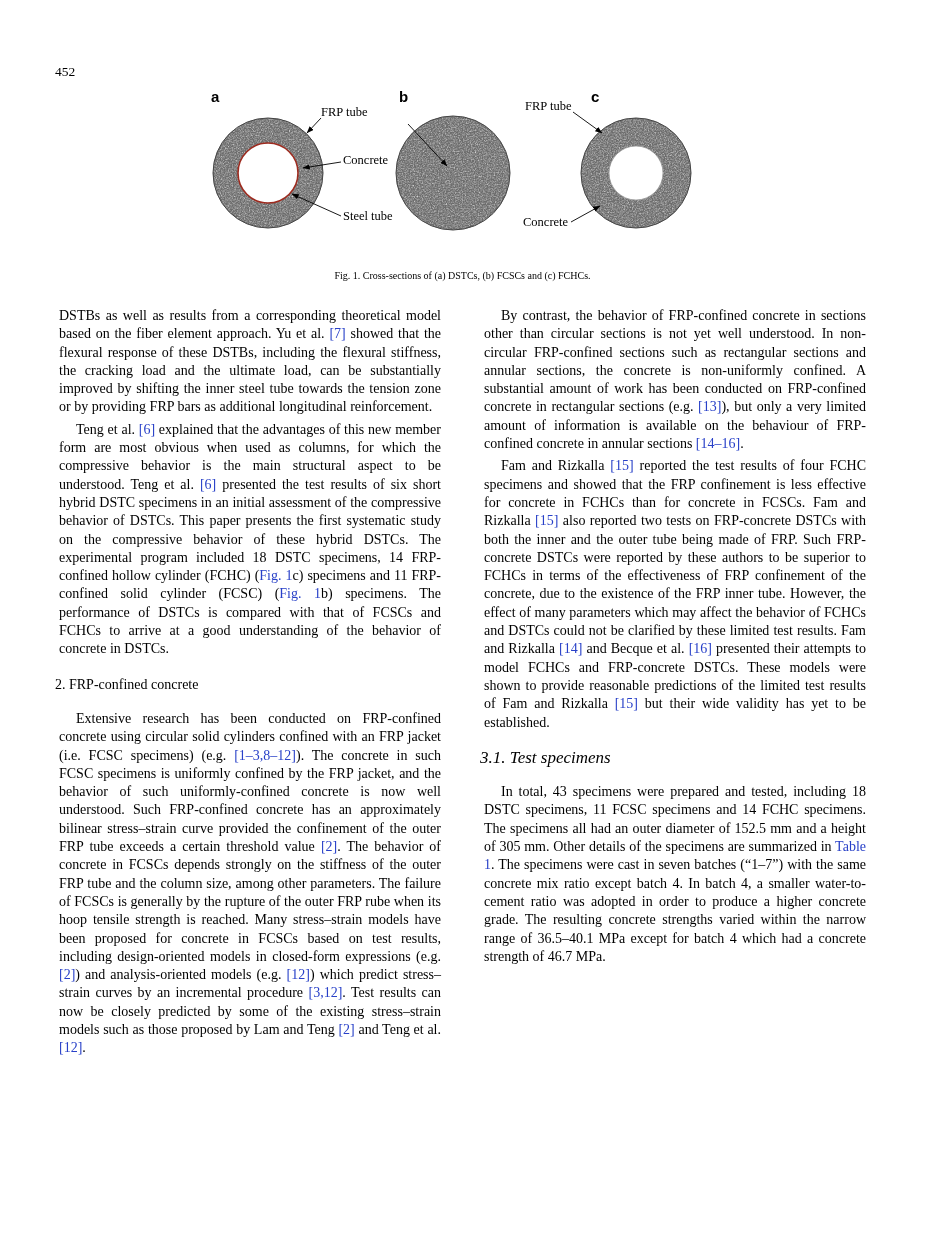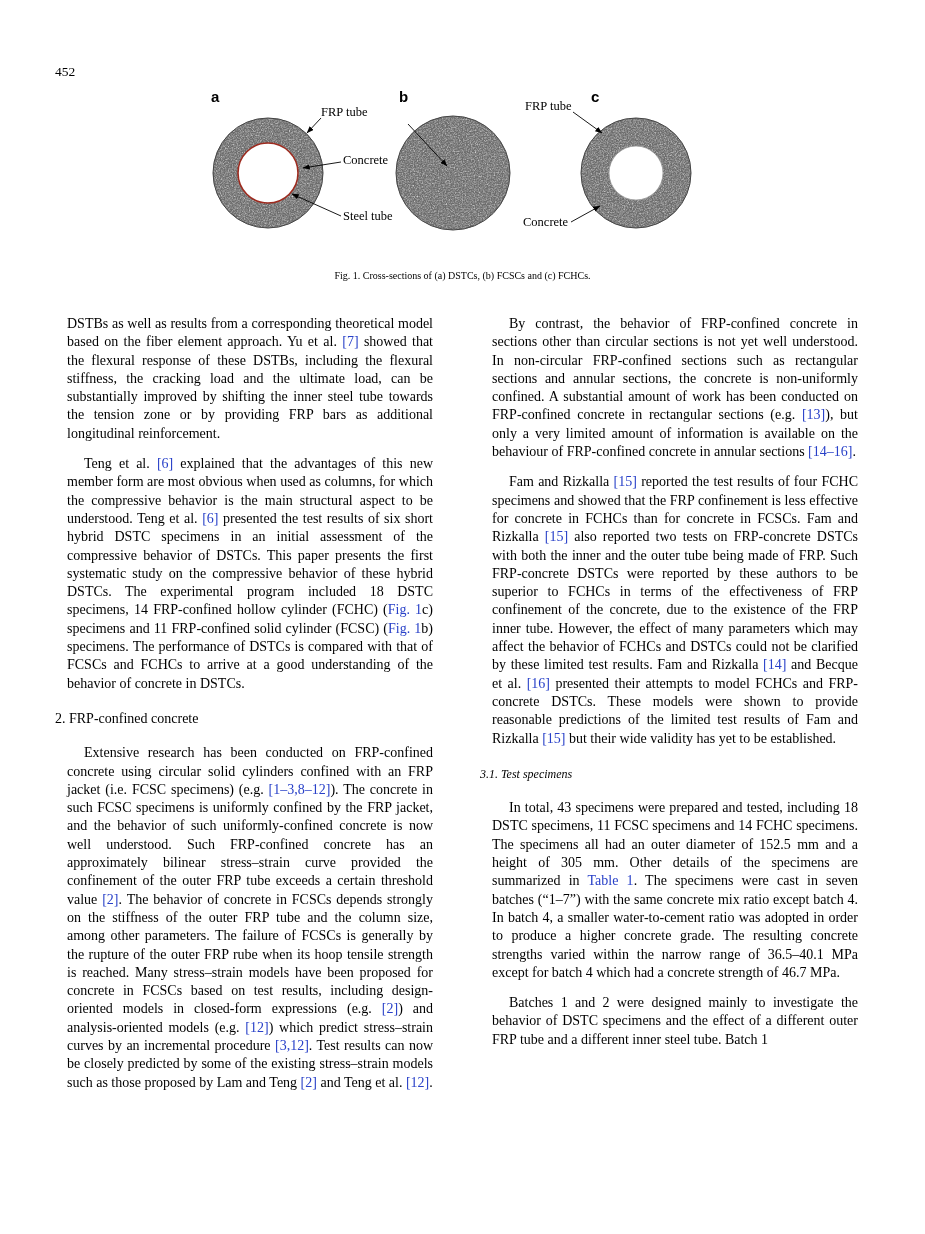--- a/index.html
+++ b/index.html
@@ -36,30 +36,30 @@
   .fig-label { font-size: 12.5px; }
   .steel-ring { stroke: var(--steel-ring, #9e2b1f); }
   .columns {
     display: flex;
     gap: 35px;
     text-align: justify;
     font-size: 14px;
     line-height: 18.3px;
   }
   .col { width: 390px; }
-  .col p { margin: 12px; }
+  .col p { margin: 4px; }
   .col p.indent { text-indent: 17px; }
   .col h2 {
     font-size: 14px;
     font-weight: normal;
     margin: 17px 0 16px 0;
     text-align: left;
   }
   .col h3 {
-    font-size: 12px;
+    font-size: 17px;
     font-weight: normal;
     font-style: italic;
     margin: 17px 0 16px 0;
     text-align: left;
   }
   a.cite {
     color: var(--link-color, #2840c8);
     text-decoration: none;
     cursor: pointer;
   }
@@ -152,17 +152,16 @@
         <p>DSTBs as well as results from a corresponding theoretical model based on the fiber element approach. Yu et al. <a class="cite" href="#">[7]</a> showed that the flexural response of these DSTBs, including the flexural stiffness, the cracking load and the ultimate load, can be substantially improved by shifting the inner steel tube towards the tension zone or by providing FRP bars as additional longitudinal reinforcement.</p>
         <p class="indent">Teng et al. <a class="cite" href="#">[6]</a> explained that the advantages of this new member form are most obvious when used as columns, for which the compressive behavior is the main structural aspect to be understood. Teng et al. <a class="cite" href="#">[6]</a> presented the test results of six short hybrid DSTC specimens in an initial assessment of the compressive behavior of DSTCs. This paper presents the first systematic study on the compressive behavior of these hybrid DSTCs. The experimental program included 18 DSTC specimens, 14 FRP-confined hollow cylinder (FCHC) (<a class="cite" href="#">Fig. 1</a>c) specimens and 11 FRP-confined solid cylinder (FCSC) (<a class="cite" href="#">Fig. 1</a>b) specimens. The performance of DSTCs is compared with that of FCSCs and FCHCs to arrive at a good understanding of the behavior of concrete in DSTCs.</p>
         <h2>2. FRP-confined concrete</h2>
         <p class="indent">Extensive research has been conducted on FRP-confined concrete using circular solid cylinders confined with an FRP jacket (i.e. FCSC specimens) (e.g. <a class="cite" href="#">[1–3,8–12]</a>). The concrete in such FCSC specimens is uniformly confined by the FRP jacket, and the behavior of such uniformly-confined concrete is now well understood. Such FRP-confined concrete has an approximately bilinear stress–strain curve provided the confinement of the outer FRP tube exceeds a certain threshold value <a class="cite" href="#">[2]</a>. The behavior of concrete in FCSCs depends strongly on the stiffness of the outer FRP tube and the column size, among other parameters. The failure of FCSCs is generally by the rupture of the outer FRP rube when its hoop tensile strength is reached. Many stress–strain models have been proposed for concrete in FCSCs based on test results, including design-oriented models in closed-form expressions (e.g. <a class="cite" href="#">[2]</a>) and analysis-oriented models (e.g. <a class="cite" href="#">[12]</a>) which predict stress–strain curves by an incremental procedure <a class="cite" href="#">[3,12]</a>. Test results can now be closely predicted by some of the existing stress–strain models such as those proposed by Lam and Teng <a class="cite" href="#">[2]</a> and Teng et al. <a class="cite" href="#">[12]</a>.</p>
       </div>
     <div class="col">
         <p class="indent">By contrast, the behavior of FRP-confined concrete in sections other than circular sections is not yet well understood. In non-circular FRP-confined sections such as rectangular sections and annular sections, the concrete is non-uniformly confined. A substantial amount of work has been conducted on FRP-confined concrete in rectangular sections (e.g. <a class="cite" href="#">[13]</a>), but only a very limited amount of information is available on the behaviour of FRP-confined concrete in annular sections <a class="cite" href="#">[14–16]</a>.</p>
         <p class="indent">Fam and Rizkalla <a class="cite" href="#">[15]</a> reported the test results of four FCHC specimens and showed that the FRP confinement is less effective for concrete in FCHCs than for concrete in FCSCs. Fam and Rizkalla <a class="cite" href="#">[15]</a> also reported two tests on FRP-concrete DSTCs with both the inner and the outer tube being made of FRP. Such FRP-concrete DSTCs were reported by these authors to be superior to FCHCs in terms of the effectiveness of FRP confinement of the concrete, due to the existence of the FRP inner tube. However, the effect of many parameters which may affect the behavior of FCHCs and DSTCs could not be clarified by these limited test results. Fam and Rizkalla <a class="cite" href="#">[14]</a> and Becque et al. <a class="cite" href="#">[16]</a> presented their attempts to model FCHCs and FRP-concrete DSTCs. These models were shown to provide reasonable predictions of the limited test results of Fam and Rizkalla <a class="cite" href="#">[15]</a> but their wide validity has yet to be established.</p>
         <h3>3.1. Test specimens</h3>
         <p class="indent">In total, 43 specimens were prepared and tested, including 18 DSTC specimens, 11 FCSC specimens and 14 FCHC specimens. The specimens all had an outer diameter of 152.5 mm and a height of 305 mm. Other details of the specimens are summarized in <a class="cite" href="#">Table 1</a>. The specimens were cast in seven batches (“1–7”) with the same concrete mix ratio except batch 4. In batch 4, a smaller water-to-cement ratio was adopted in order to produce a higher concrete grade. The resulting concrete strengths varied within the narrow range of 36.5–40.1 MPa except for batch 4 which had a concrete strength of 46.7 MPa.</p>
-        <p class="indent">Batches 1 and 2 were designed mainly to investigate the behavior of DSTC specimens and the effect of a different outer FRP tube and a different inner steel tube. Batch 1</p>
       </div>
   </div>
 
 </div>
 
 </body></html>

